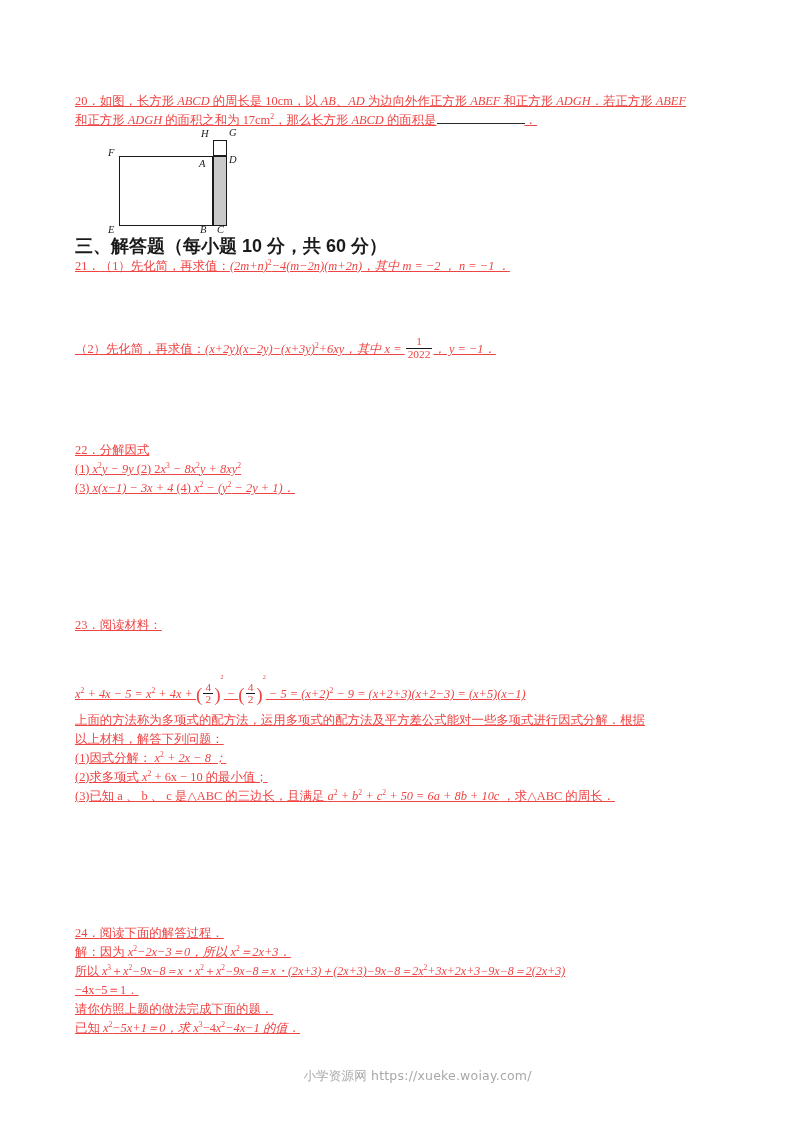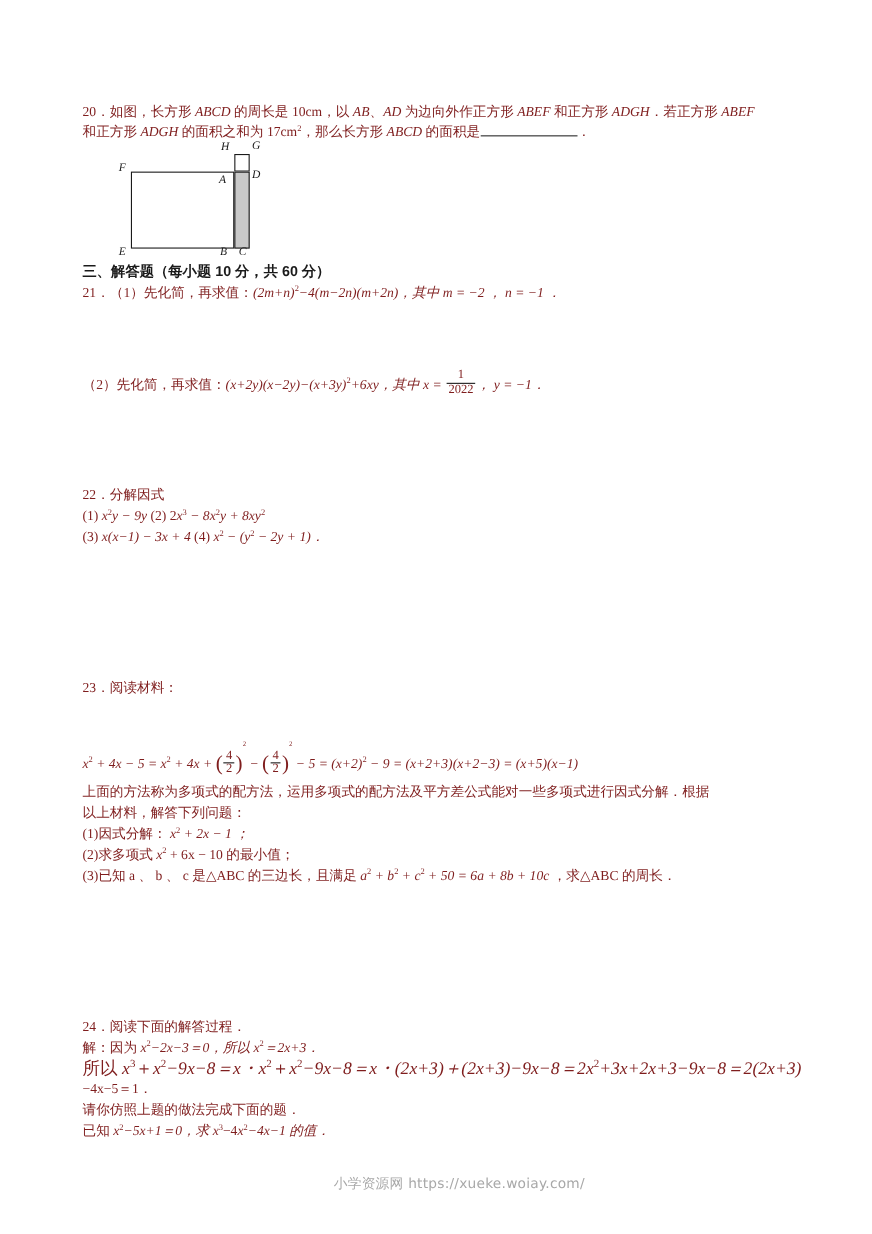--- a/index.html
+++ b/index.html
@@ -24,39 +24,40 @@
   .content {
     position: absolute;
     left: 75px;
     top: 92px;
     width: 652px;
   }
   .q-block { margin-bottom: 0; }
   .line {
     font-size: 12.4px;
     line-height: 19px;
-    color: #7f1d1d;
+    color: #ef4444;
     white-space: nowrap;
+    text-decoration: underline;
   }
   .it { font-style: italic; font-family: "Liberation Serif", serif; }
   sup {
     font-size: 0.62em;
     vertical-align: super;
     line-height: 0;
   }
   .blank-line {
     display: inline-block;
     width: 88px;
     border-bottom: 1px solid #2a2a2a;
     height: 0.85em;
     vertical-align: baseline;
   }
   .section-head {
     font-weight: bold;
-    font-size: 13px;
+    font-size: 18px;
     line-height: 21px;
     font-family: "Liberation Sans", sans-serif;
   }
   
   .frac {
     display: inline-block;
     vertical-align: middle;
     text-align: center;
     font-size: 0.92em;
     line-height: 1.05;
@@ -222,41 +223,41 @@
     <div class="q-block">
       <div class="line">
         <span>23．</span><span>阅读材料：</span>
       </div>
       <div class="line" style="line-height:30px;margin-top:44px;">
         <span class="it">x</span><sup>2</sup><span class="it"> + 4x − 5 = x</span><sup>2</sup><span class="it"> + 4x + </span><span class="fracgroup"><span class="big-paren">(</span><span class="frac"><span class="num">4</span><span class="den">2</span></span><span class="big-paren">)</span><sup>2</sup></span><span class="it"> − </span><span class="fracgroup"><span class="big-paren">(</span><span class="frac"><span class="num">4</span><span class="den">2</span></span><span class="big-paren">)</span><sup>2</sup></span><span class="it"> − 5 = (x+2)</span><sup>2</sup><span class="it"> − 9 = (x+2+3)(x+2−3) = (x+5)(x−1)</span>
       </div>
       <div class="line">上面的方法称为多项式的配方法，运用多项式的配方法及平方差公式能对一些多项式进行因式分解．根据</div>
       <div class="line">以上材料，解答下列问题：</div>
       <div class="line">
-        <span>(1)因式分解：  </span><span class="it">x</span><sup>2</sup><span class="it"> + 2x − 1 ；</span>
+        <span>(1)因式分解：  </span><span class="it">x</span><sup>2</sup><span class="it"> + 2x − 8 ；</span>
       </div>
       <div class="line">
         <span>(2)求多项式 </span><span class="it">x</span><sup>2</sup><span> + 6x − 10 的最小值；</span>
       </div>
       <div class="line">
         <span>(3)已知 a 、 b 、 c 是△ABC 的三边长，且满足 </span><span class="it">a</span><sup>2</sup><span class="it"> + b</span><sup>2</sup><span class="it"> + c</span><sup>2</sup><span class="it"> + 50 = 6a + 8b + 10c</span><span> ，求△ABC 的周长．</span>
       </div>
     </div>
 
     <div class="gap-xl"></div>
     <div class="gap-md"></div>
 
     <div class="q-block">
       <div class="line">
         <span>24．</span><span>阅读下面的解答过程．</span>
       </div>
       <div class="line">
         <span>解：因为 </span><span class="it">x</span><sup>2</sup><span class="it">−2x−3＝0，所以 </span><span class="it">x</span><sup>2</sup><span class="it">＝2x+3．</span>
       </div>
-      <div class="line" style="font-size:16px;">
+      <div class="line" style="font-size:12px;">
         <span>所以 </span><span class="it">x</span><sup>3</sup><span>＋</span><span class="it">x</span><sup>2</sup><span class="it">−9x−8＝x・</span><span class="it">x</span><sup>2</sup><span>＋</span><span class="it">x</span><sup>2</sup><span class="it">−9x−8＝x・(2x+3)＋(2x+3)−9x−8＝2</span><span class="it">x</span><sup>2</sup><span class="it">+3x+2x+3−9x−8＝2(2x+3)</span>
       </div>
       <div class="line">−4x−5＝1．</div>
       <div class="line">请你仿照上题的做法完成下面的题．</div>
       <div class="line">
         <span>已知 </span><span class="it">x</span><sup>2</sup><span class="it">−5x+1＝0，求 </span><span class="it">x</span><sup>3</sup><span>−4</span><span class="it">x</span><sup>2</sup><span class="it">−4x−1 的值．</span>
       </div>
     </div>
 
   </div>

